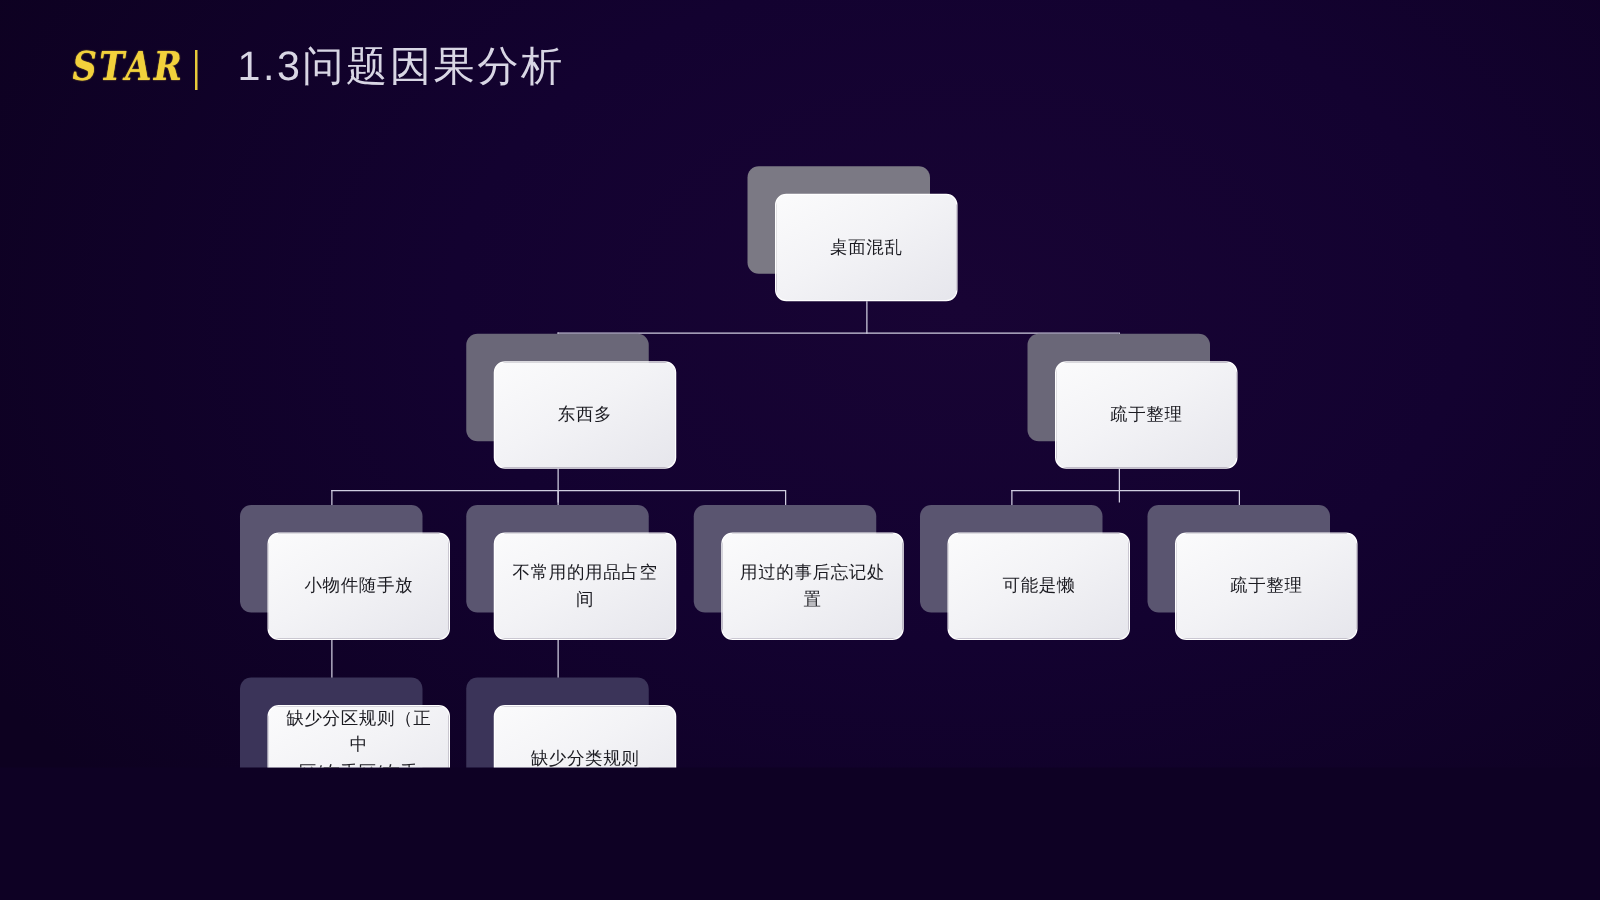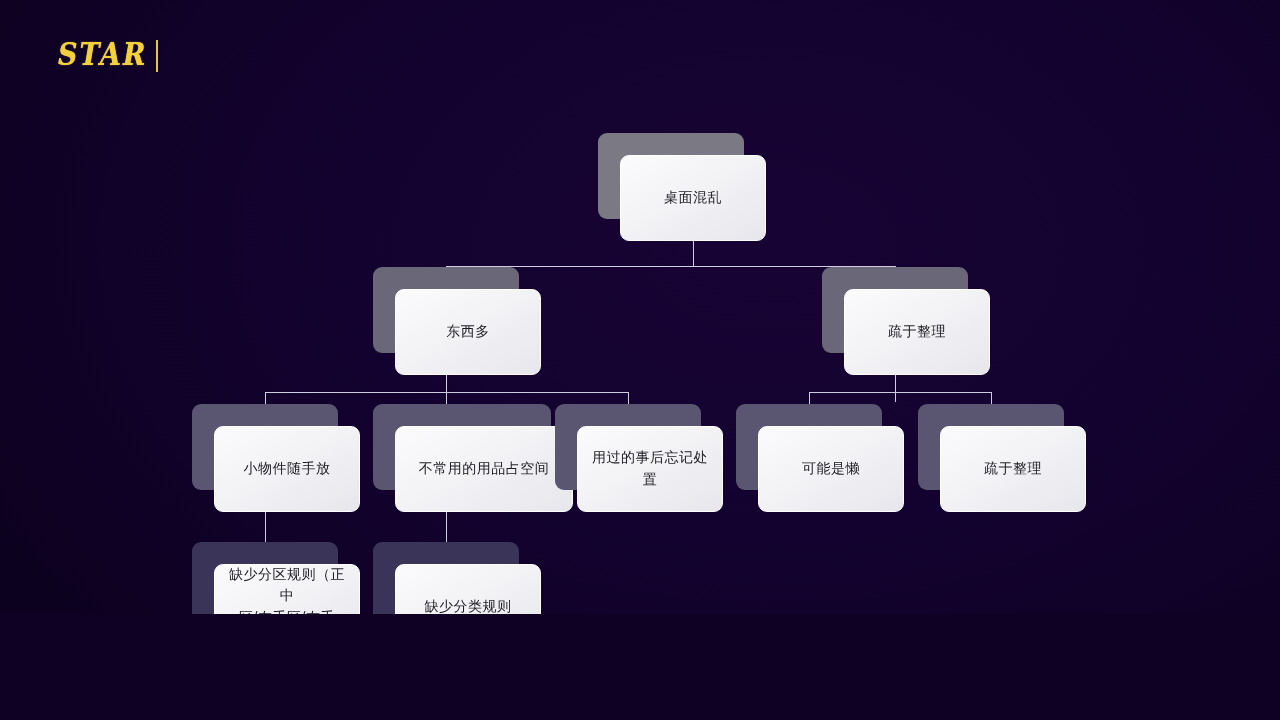--- a/index.html
+++ b/index.html
@@ -111,20 +111,21 @@
   .node.d4 .back { background: #3b3459; }
 </style>
 </head>
 <body>
 
 <div id="slide">
 
   <div id="header">
     <div id="logo">STAR</div>
     <div id="divider"></div>
+    <div id="page-title">1.3问题因果分析</div>
   </div>
 
   <div id="tree">
     <div class="connector-layer" id="connectors">
         <div class="conn v" style="left: 693px; top: 241px; height: 26px;"></div>
         <div class="conn h" style="left: 446px; top: 266px; width: 449px;"></div>
         <div class="conn v" style="left: 446px; top: 266px; height: 23px;"></div>
         <div class="conn v" style="left: 895px; top: 266px; height: 23px;"></div>
         <div class="conn v" style="left: 446px; top: 375px; height: 27px;"></div>
         <div class="conn h" style="left: 265px; top: 392px; width: 363px;"></div>
@@ -156,21 +157,21 @@
           <div class="front">
             <div class="label">疏于整理</div>
           </div>
         </div>
         <div class="node d3" style="left: 192px; top: 404px; width: 146px; height: 86px; text-decoration: underline;">
           <div class="back"></div>
           <div class="front">
             <div class="label">小物件随手放</div>
           </div>
         </div>
-        <div class="node d3" style="left: 373px; top: 404px; width: 146px; height: 86px; padding-left: 32px;">
+        <div class="node d3" style="left: 373px; top: 404px; width: 146px; height: 86px;">
           <div class="back"></div>
           <div class="front">
             <div class="label">不常用的用品占空间</div>
           </div>
         </div>
         <div class="node d3" style="left: 555px; top: 404px; width: 146px; height: 86px;">
           <div class="back"></div>
           <div class="front">
             <div class="label">用过的事后忘记处置</div>
           </div>

